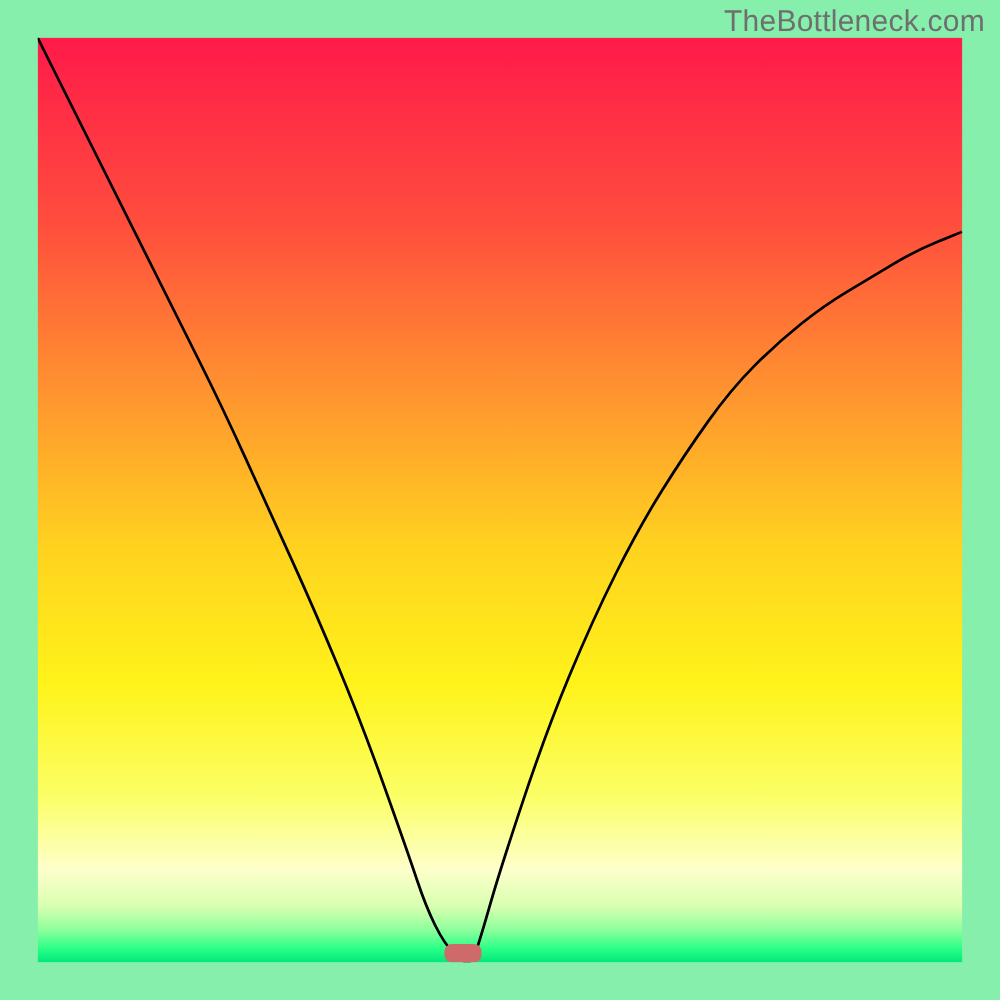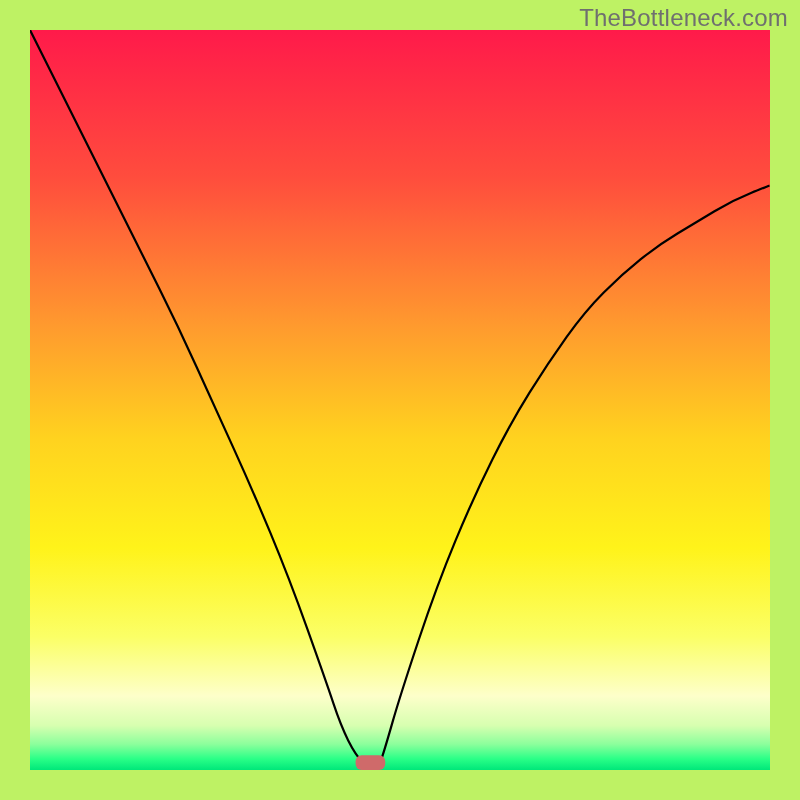--- a/index.html
+++ b/index.html
@@ -9,21 +9,21 @@
     height: 800px;
     overflow: hidden;
     background: #000;
     font-family: Arial, Helvetica, sans-serif;
   }
   .frame {
     position: absolute;
     top: 0; left: 0;
     width: 800px;
     height: 800px;
-    background: #bef264;
+    background: #86efac;
   }
   .plot {
     position: absolute;
     top: 30px;
     left: 30px;
     width: 740px;
     height: 740px;
     overflow: hidden;
   }
   .watermark {

